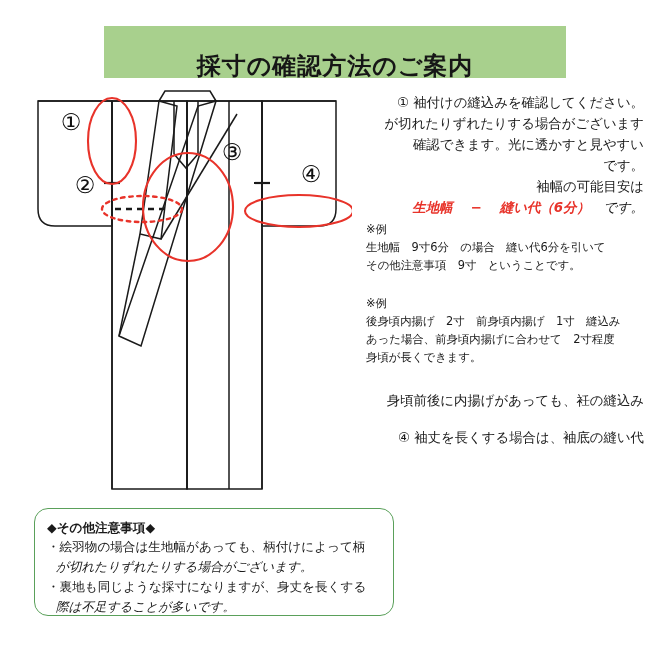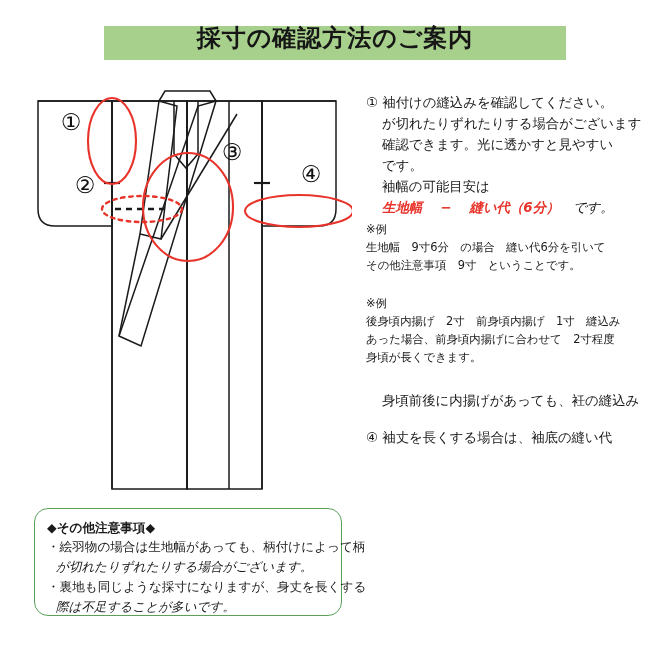--- a/index.html
+++ b/index.html
@@ -15,24 +15,24 @@
     position: relative;
     overflow: hidden;
   }
 
   
   #title-banner {
     position: absolute;
     left: 104px;
     top: 26px;
     width: 462px;
-    height: 34px;
+    height: 52px;
     background: #a8d08d;
     display: flex;
-    align-items: flex-start;
+    align-items: flex-end;
     justify-content: center;
   }
   #title-banner .title-text {
     font-size: 24px;
     font-weight: bold;
     letter-spacing: 1px;
     color: #161616;
     line-height: 1;
   }
 
@@ -53,20 +53,21 @@
     top: 92px;
     width: 278px;
   }
   .step {
     margin-bottom: 2px;
   }
   .step-line {
     font-size: 13.4px;
     line-height: 21px;
     white-space: nowrap;
+    text-align: right;
   }
   .step-line.indent { padding-left: 16px; }
   .step-line.red {
     color: #e8332a;
     font-weight: bold;
     padding-left: 16px;
     font-style: italic;
   }
   .step-line.red .tail {
     color: #1a1a1a;
@@ -82,21 +83,21 @@
     white-space: nowrap;
   }
   .gap-sm { height: 8px; }
   .gap-md { height: 14px; }
 
   
   #notes-box {
     position: absolute;
     left: 34px;
     top: 508px;
-    width: 308px;
+    width: 360px;
     height: 108px;
     border: 1.6px solid #5aa05a;
     border-radius: 14px;
     background: #ffffff;
     box-sizing: border-box;
     padding: 9px 10px 0 12px;
   }
   #notes-box .notes-title {
     font-size: 12.6px;
     font-weight: bold;

